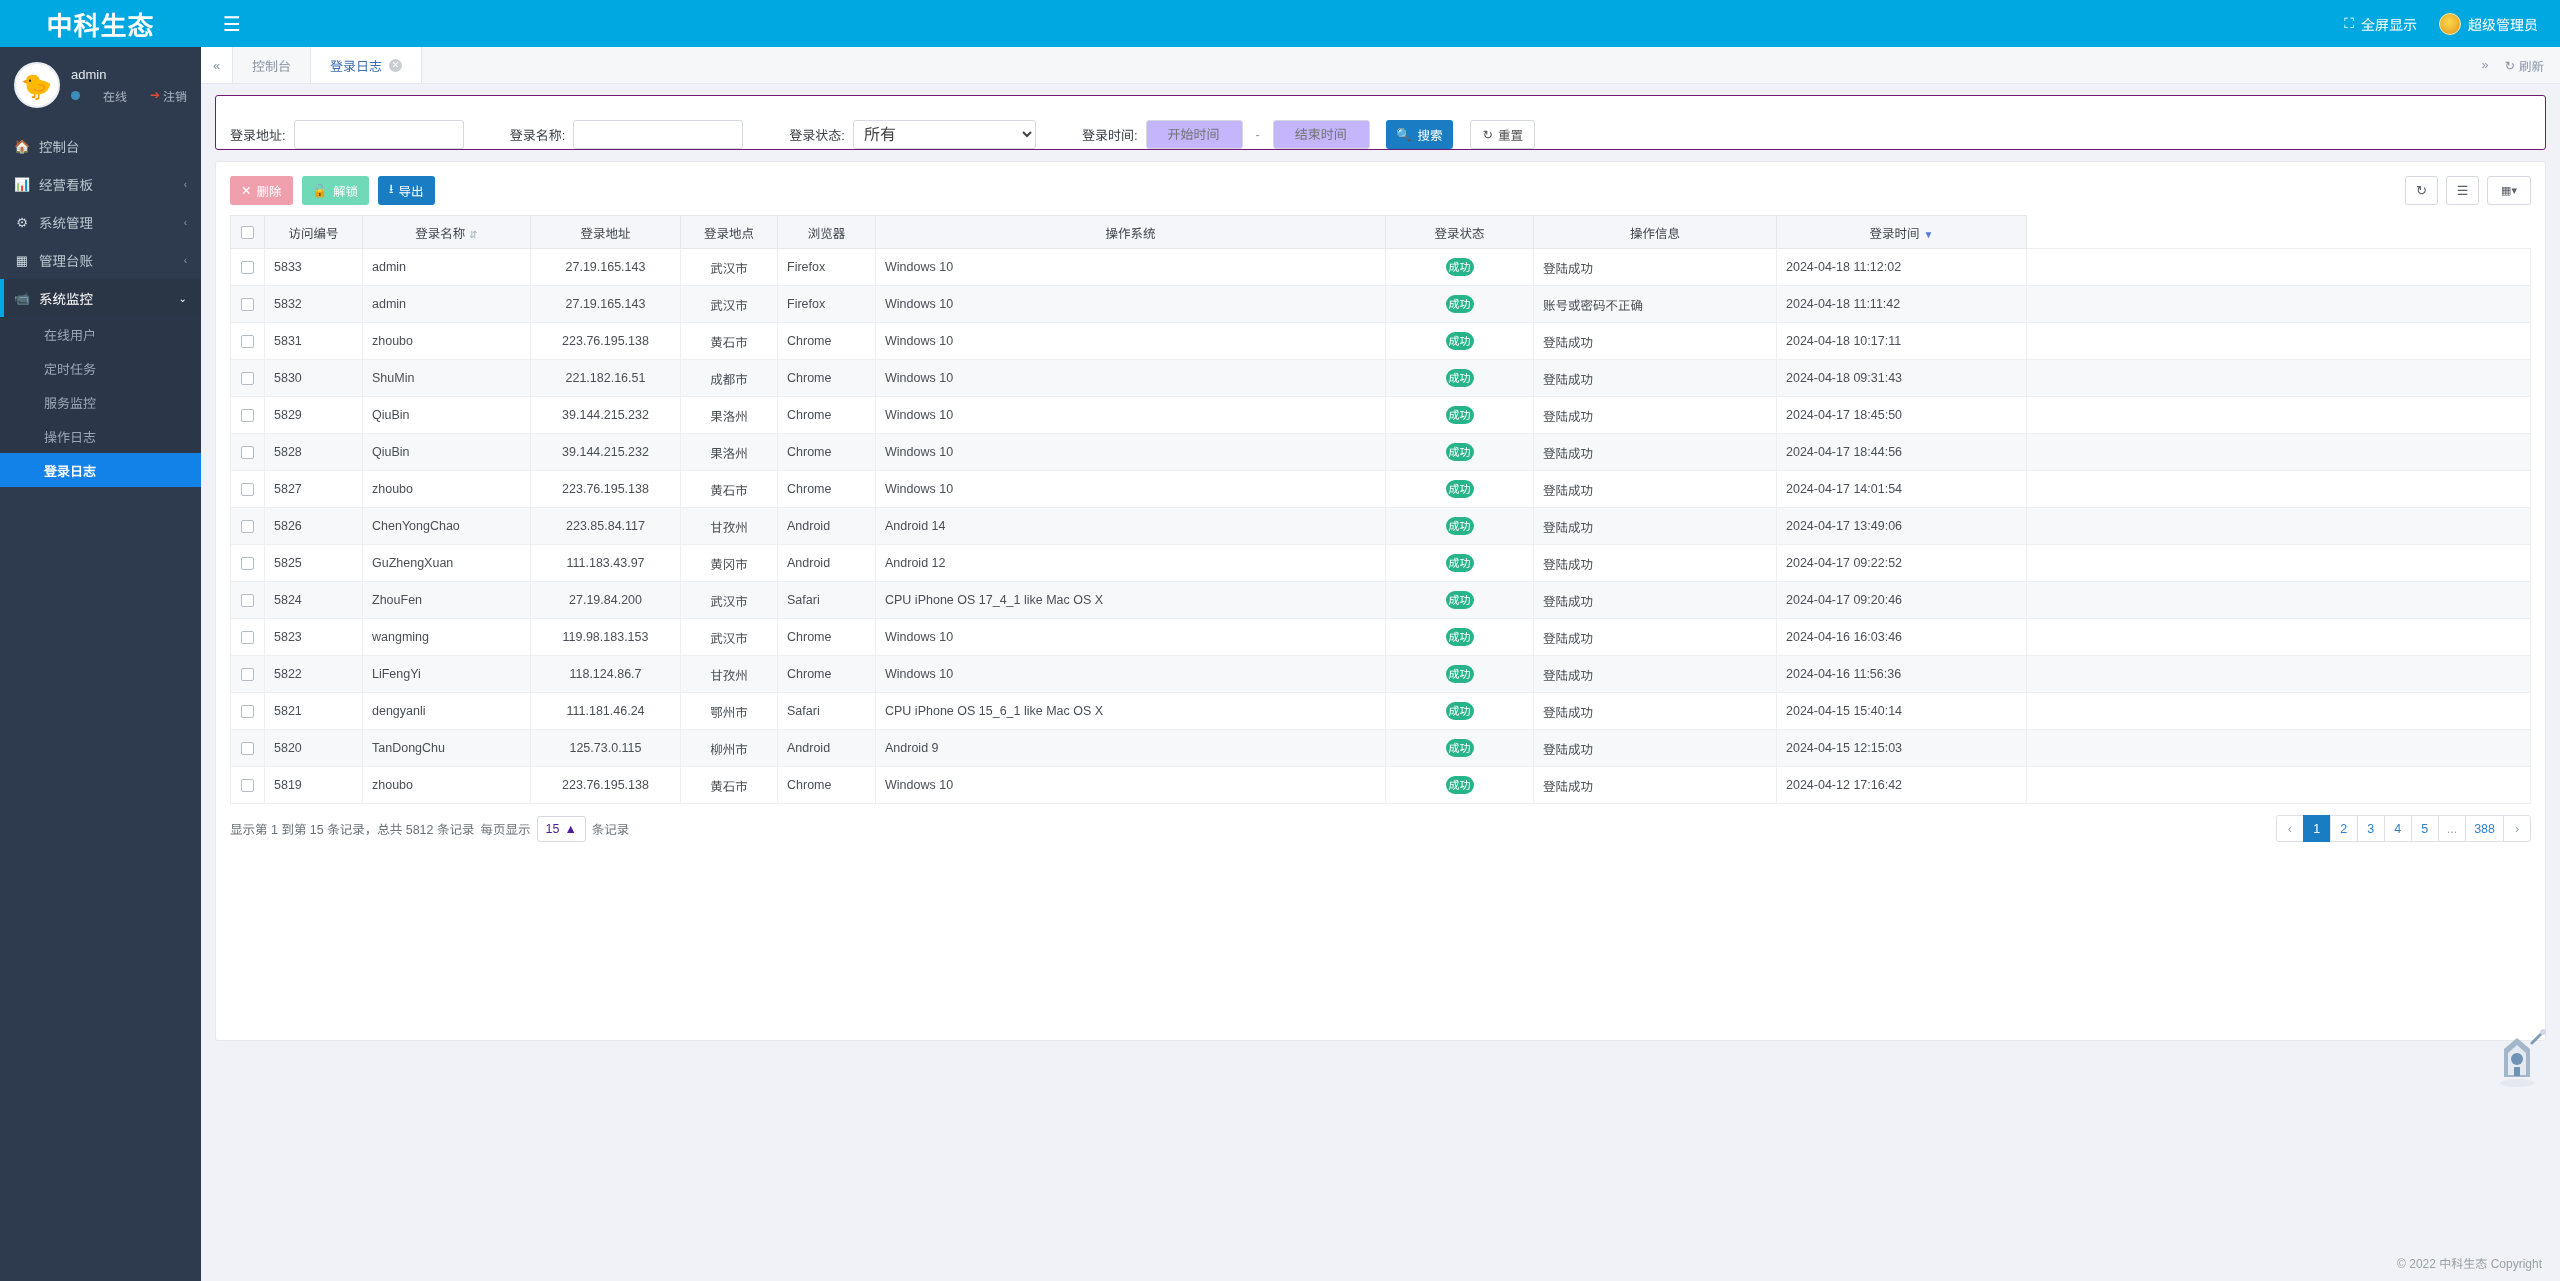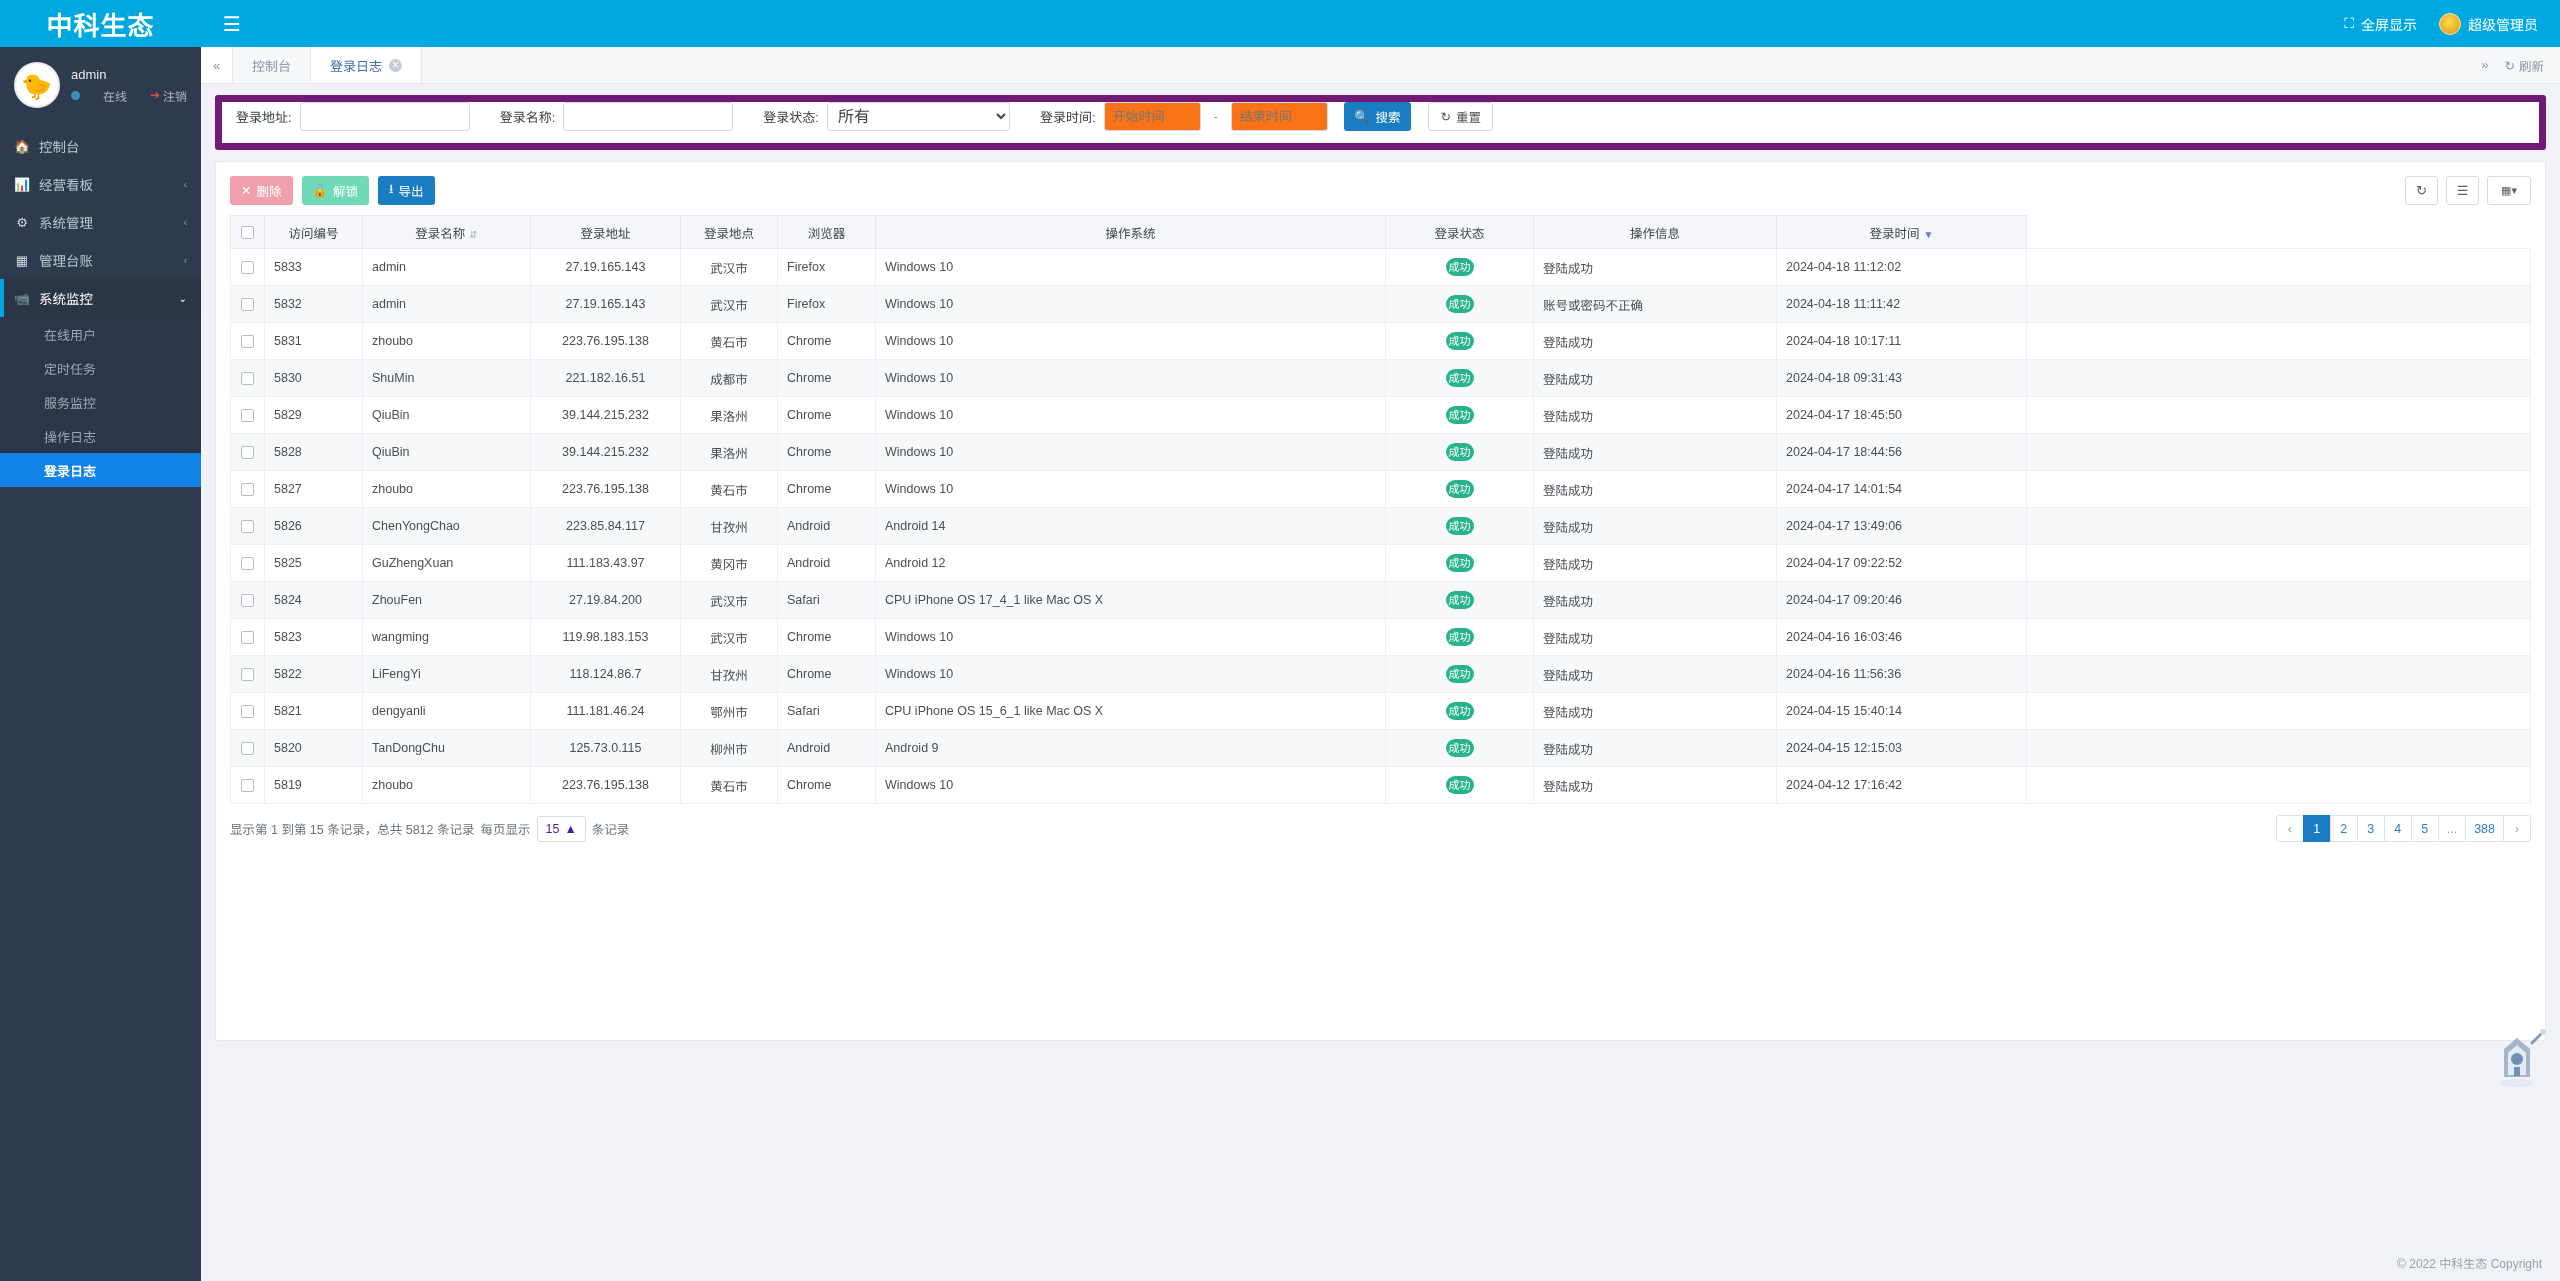--- a/index.html
+++ b/index.html
@@ -140,44 +140,44 @@
   .tabbar-right {
     margin-left: auto; display: flex; align-items: center;
     gap: 16px; padding-right: 16px; color: #8a94a4; font-size: 12.5px;
   }
   .tabbar-right span { cursor: pointer; display: flex; align-items: center; gap: 4px; }
 
   .panel-wrap { padding: 11px 14px 0 14px; }
 
   
   .filter-card {
-    background: #fff; border: 7px solid #701a75; border-radius: 3px;
+    background: #fff; border: 1px solid #701a75; border-radius: 3px;
     padding: 0 14px; height: 55px;
-    display: flex; align-items: flex-start; gap: 0;
+    display: flex; align-items: flex-end; gap: 16px;
   }
   .f-group { display: flex; align-items: center; gap: 8px; margin-right: 30px; }
   .f-label { font-size: 13px; color: #3a3f46; white-space: nowrap; }
   .f-input {
     height: 29px; width: 170px;
     border: 1px solid #d6dae0; border-radius: 3px;
     padding: 0 8px; font-size: 13px; color: #444;
     font-family: inherit; outline: none; background: #fff;
   }
   .f-input::placeholder { color: #b3b9c0; }
   .f-select {
     height: 29px; width: 183px;
     border: 1px solid #d6dae0; border-radius: 3px;
     padding: 0 6px; font-size: 16px; color: #444;
     font-family: inherit; outline: none; background: #fff;
   }
   .f-date {
     height: 29px; width: 97px;
     border: 1px solid #d6dae0; border-radius: 3px;
-    padding: 0 8px; font-size: 13px; color: #444;
-    font-family: inherit; outline: none; background: #f97316;
+    padding: 0 21px; font-size: 13px; color: #444;
+    font-family: inherit; outline: none; background: #c4b5fd;
   }
   .f-dash { color: #8d949c; font-size: 13px; margin: 0 5px; }
   .btn {
     height: 29px; border: none; border-radius: 3px;
     font-size: 12.5px; font-family: inherit;
     display: inline-flex; align-items: center; gap: 5px;
     padding: 0 11px; cursor: pointer; white-space: nowrap;
   }
   .btn-search { background: #1a7dc4; color: #fff; margin-left: 8px; }
   .btn-reset  { background: #fff; color: #555; border: 1px solid #d6dae0; margin-left: 9px; }

